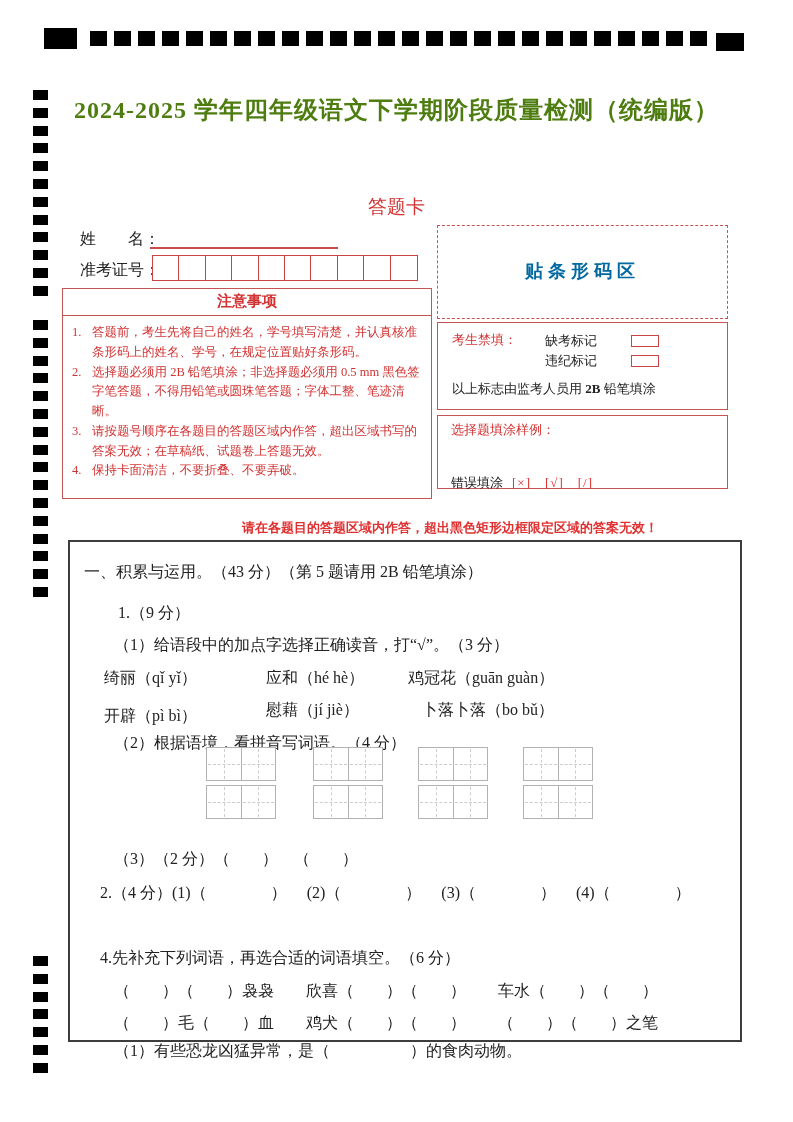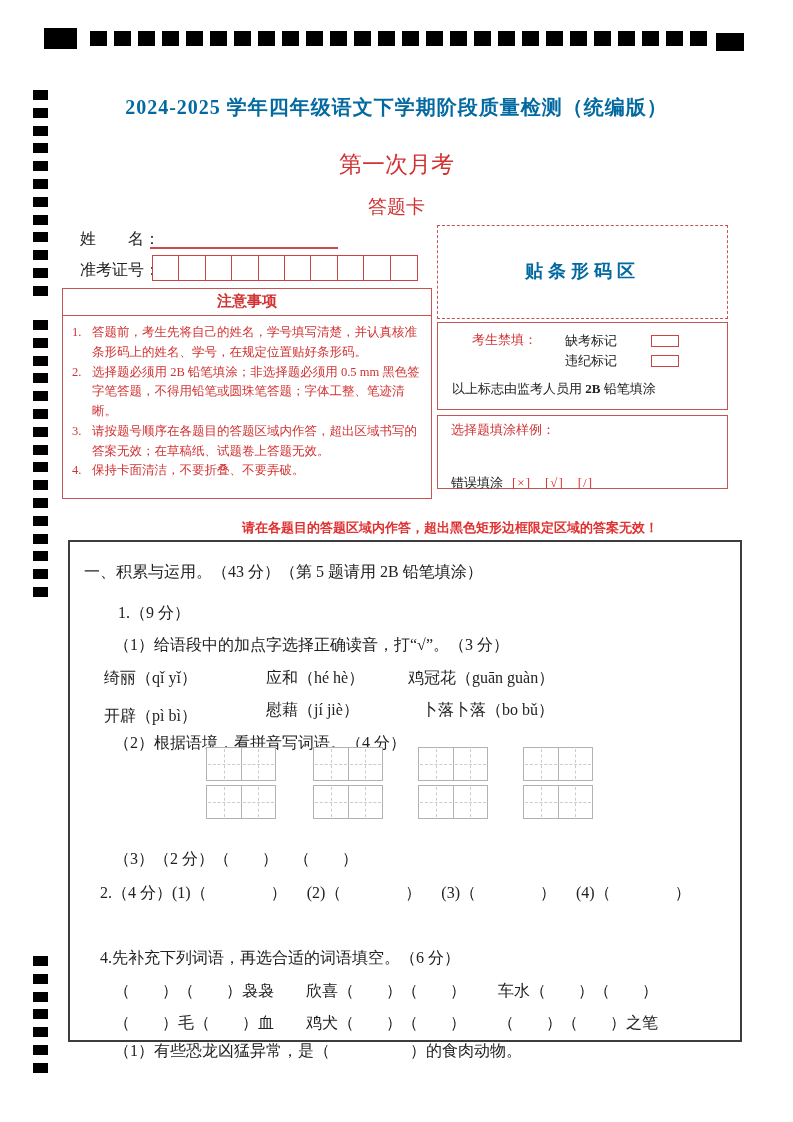--- a/index.html
+++ b/index.html
@@ -11,21 +11,21 @@
   
   .top-cap-left{left:44px;top:28px;width:33px;height:21px;background:#000;}
   .top-dashes{left:90px;top:31px;width:620px;height:15px;
     background:repeating-linear-gradient(90deg,#000 0 17px,transparent 17px 24px);}
   .top-cap-right{left:716px;top:33px;width:28px;height:18px;background:#000;}
   .left-marks{left:33px;width:15px;
     background:repeating-linear-gradient(180deg,#000 0 10px,transparent 10px 17.8px);}
   .lm-a{top:90px;height:208px;}
   .lm-b{top:320px;height:278px;}
   .lm-c{top:956px;height:118px;}
-  .title{left:0;right:0;top:94px;text-align:center;font-size:20px;font-weight:bold;color:#0369a1;letter-spacing:1px;}
+  .title{left:0;right:0;top:94px;text-align:center;font-size:24px;font-weight:bold;color:#4d7c0f;letter-spacing:1px;}
   .subtitle{left:0;right:0;top:149px;text-align:center;font-size:23px;color:#d23232;}
   .sheet-title{left:0;right:0;top:194px;text-align:center;font-size:19px;color:#d23232;}
   
   .name-label{left:80px;top:229px;font-size:16px;}
   .name-line{left:150px;top:228px;width:188px;height:19px;border-bottom:2px solid #c94b4b;}
   .examno-label{left:80px;top:260px;font-size:16px;}
   .exam-boxes{left:152px;top:255px;display:flex;}
   .exam-box{width:26px;height:24px;border:1.6px solid #cc4343;margin-left:-1.6px;background:#fff;}
   .exam-box:first-child{margin-left:0;}
   
@@ -35,21 +35,21 @@
   .notice-items{padding:7px 9px 0 9px;font-size:12.5px;line-height:1.58;color:#d23232;}
   .notice-item{display:flex;}
   .notice-item .num{flex:none;width:20px;}
   .notice-item .txt{flex:1;}
   
   .barcode-box{left:437px;top:225px;width:289px;height:92px;border:1.8px dashed #c55454;}
   .barcode-label{line-height:90px;text-align:center;font-size:18px;font-weight:bold;
     color:#0369a1;letter-spacing:5px;}
   .proctor-box{left:437px;top:322px;width:289px;height:86px;border:1.8px solid #c55454;}
   .proctor-row{display:flex;padding:8px 0 0 14px;font-size:13px;}
-  .proctor-title{color:#d23232;flex:none;margin-left:20px;}
+  .proctor-title{color:#d23232;flex:none;}
   .mark-lines{margin-left:6px;}
   .mark-line{display:flex;align-items:center;height:20px;padding-left:22px;}
   .mark-label{width:58px;}
   .mark-rect{width:26px;height:10px;border:1.6px solid #cc4343;margin-left:28px;}
   .proctor-note{padding:9px 0 0 14px;font-size:13px;}
   .proctor-note b{font-weight:bold;}
   .sample-box{left:437px;top:415px;width:289px;height:72px;border:1.8px solid #c55454;overflow:visible;}
   .sample-title{padding:5px 0 0 13px;font-size:13px;color:#d23232;}
   .sample-correct{display:flex;align-items:center;padding:3px 0 0 13px;font-size:13px;}
   .correct-rect{width:26px;height:12px;background:#111;margin-left:9px;}
@@ -87,21 +87,20 @@
 <div class="sheet">
 
   <div class="abs top-cap-left"></div>
   <div class="abs top-dashes"></div>
   <div class="abs top-cap-right"></div>
   <div class="abs left-marks lm-a"></div>
   <div class="abs left-marks lm-b"></div>
   <div class="abs left-marks lm-c"></div>
 
   <div class="abs title">2024-2025 学年四年级语文下学期阶段质量检测（统编版）</div>
-  <div class="abs subtitle">第一次月考</div>
   <div class="abs sheet-title">答题卡</div>
 
   <div class="abs name-label">姓　　名：</div>
   <div class="abs name-line"></div>
   <div class="abs examno-label">准考证号：</div>
   <div class="abs exam-boxes">
     <div class="exam-box"></div>
     <div class="exam-box"></div>
     <div class="exam-box"></div>
     <div class="exam-box"></div>

